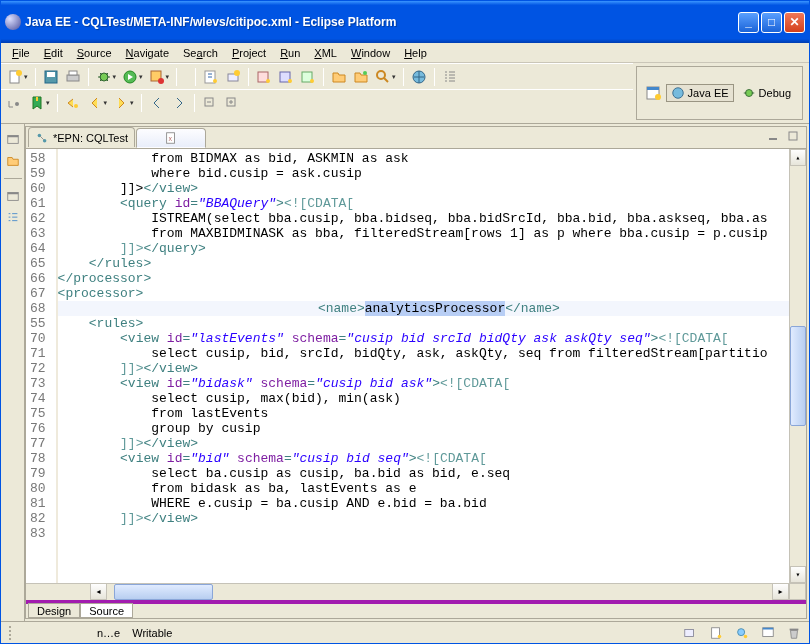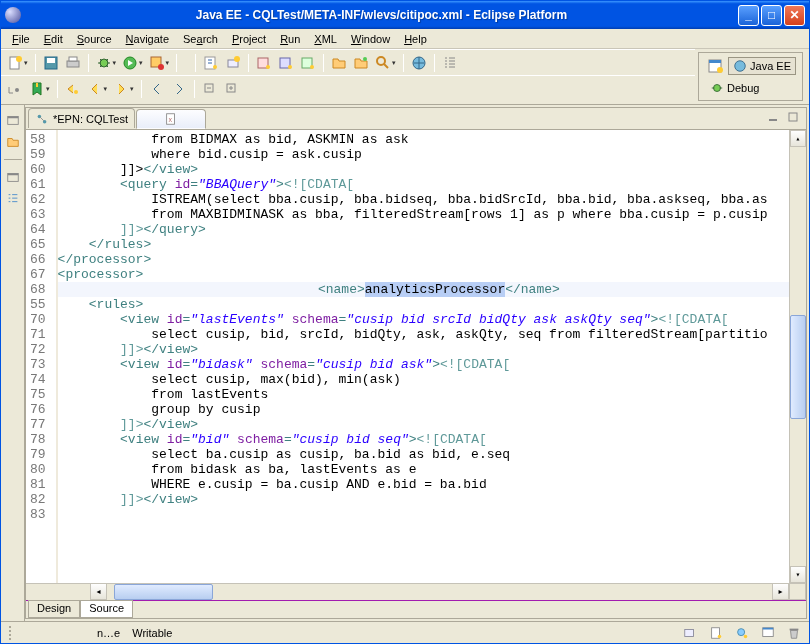--- a/index.html
+++ b/index.html
@@ -1,39 +1,39 @@
 <!DOCTYPE html>
 <html><head>
 <meta charset="utf-8">
 <style>
   * { margin: 0; padding: 0; box-sizing: border-box; }
   body { font-family: Tahoma, sans-serif; font-size: 11px; background: #ece9d8; width: 810px; height: 644px; overflow: hidden; }
   
   .window { width: 810px; height: 644px; border: 1px solid #0054e3; display: flex; flex-direction: column; }
   
-  .titlebar { background: linear-gradient(to bottom, #3a95ff 0%, #0054e3 10%, #0054e3 90%, #003db0 100%); height: 28px; display: flex; align-items: center; padding: 0 4px; color: white; font-weight: bold; font-size: 12px; text-align: center; }
+  .titlebar { background: linear-gradient(to bottom, #3a95ff 0%, #0054e3 10%, #0054e3 90%, #003db0 100%); height: 42px; display: flex; align-items: center; padding: 0 4px; color: white; font-weight: bold; font-size: 12px; }
   .titlebar .app-icon { width: 16px; height: 16px; background: radial-gradient(circle at 30% 30%, #dadeff, #4a4e9a); border-radius: 50%; margin-right: 4px; }
   .titlebar .title { flex: 1; text-shadow: 1px 1px 1px rgba(0,0,0,0.3); }
   .titlebar .win-btns { display: flex; gap: 2px; }
   .titlebar .wbtn { width: 21px; height: 21px; border: 1px solid white; border-radius: 3px; background: linear-gradient(#5aa0ff,#1a63d8); display: flex; align-items: center; justify-content: center; color: white; font-weight: bold; font-size: 12px; }
   .titlebar .wbtn.close { background: linear-gradient(#f07858,#d4401c); }
   
   .menubar { background: #ece9d8; border-bottom: 1px solid #cac6b8; height: 20px; display: flex; align-items: center; padding: 0 4px; }
   .menubar .mitem { padding: 2px 7px; cursor: default; }
   .menubar .mitem u { text-decoration: underline; }
   
   .toolbar-area { background: #ece9d8; display: flex; border-bottom: 1px solid #aca899; }
   .toolbar-left { flex: 1; }
   .toolbar-row { display: flex; align-items: center; height: 26px; padding: 0 4px; gap: 2px; border-top: 1px solid #fff; }
   .toolbar-row .sep { width: 1px; height: 18px; background: #aca899; margin: 0 3px; border-right:1px solid #fff;}
   .tbtn { min-width: 20px; height: 20px; display: inline-flex; align-items: center; justify-content: center; padding: 0 1px; border: 1px solid transparent; }
   .tbtn .drop { font-size: 7px; margin-left: 1px; color: #333; }
   .tbtn svg { width: 16px; height: 16px; }
   
-  .persp-box { border: 1px solid #aca899; padding: 3px 6px; margin: 3px 6px 3px 3px; display: flex; flex-direction: column; gap: 3px; background: #ece9d8; }
+  .persp-box { border: 1px solid #aca899; padding: 16px 6px; margin: 3px 6px 3px 3px; display: flex; gap: 3px; background: #ece9d8; }
   .persp-box .prow { display: flex; align-items: center; gap: 3px; }
   .persp-box .persp-btn { border: 1px solid #aca899; padding: 1px 4px; background: #fdfcfb; display:flex; align-items:center; gap:3px; }
   .persp-box .persp-btn.inset { background:#e6e2d2; border-color:#9a9583;}
   
   .main-area { flex: 1; display: flex; background: #ece9d8; overflow: hidden; }
   .left-gutter { width: 24px; display: flex; flex-direction: column; align-items: center; padding-top: 6px; gap: 4px; border-right:1px solid #aca899;}
   .left-gutter .sep-h { height:1px;width:18px;background:#aca899;margin:4px 0;}
   .gbtn { width:18px;height:18px;display:flex;align-items:center;justify-content:center;}
   
   .editor-container { flex: 1; display: flex; flex-direction: column; border: 1px solid #aca899; margin: 2px 2px 2px 0; background:white;}
@@ -51,21 +51,21 @@
   .vscroll .arrow{height:17px;background:linear-gradient(#fefefe,#e7e5da);border:1px solid #c5c2b7;display:flex;align-items:center;justify-content:center;font-size:8px;}
   .vscroll .track{flex:1;position:relative;}
   .vscroll .thumb{position:absolute;top:40%;height:25%;left:0;right:0;background:linear-gradient(to right,#e0ebff,#b8cef0);border:1px solid #8aa6d8;border-radius:2px;}
   .hscroll-row{height:17px;display:flex;background:#ece9d8;}
   .hscroll-row .harrow{width:17px;background:linear-gradient(#fefefe,#e7e5da);border:1px solid #c5c2b7;display:flex;align-items:center;justify-content:center;font-size:8px;}
   .hscroll-row .htrack{flex:1;position:relative;background:#ece9d8;border-top:1px solid #c5c2b7;}
   .hscroll-row .hthumb{position:absolute;left:1%;width:15%;top:0;bottom:0;background:linear-gradient(#e0ebff,#b8cef0);border:1px solid #8aa6d8;border-radius:2px;}
   .hscroll-row .corner{width:17px;border:1px solid #c5c2b7;}
   .hscroll-row .lnskip{width:64px;border-top:1px solid #c5c2b7;}
   
-  .bottom-tabs { height:18px;background:#ece9d8;border-top:1px solid #a21caf;display:flex;padding-left:2px;}
+  .bottom-tabs { height:18px;background:#ece9d8;border-top:4px solid #a21caf;display:flex;padding-left:2px;}
   .btab { border:1px solid #aca899; margin-top:-1px; padding:1px 8px;font-size:11px;background:#ece9d8;}
   .btab.active { background:white;}
   
   .statusbar { height:22px;background:#ece9d8;border-top:1px solid #aca899;display:flex;align-items:center;padding:0 8px;gap:12px;font-size:11px;}
   .statusbar .spacer{flex:1;}
   .statusbar .sicon{width:14px;height:14px;}
   
   
   .tag { color: #3f8080; }
   .attr { color: #7e1ea2; }

